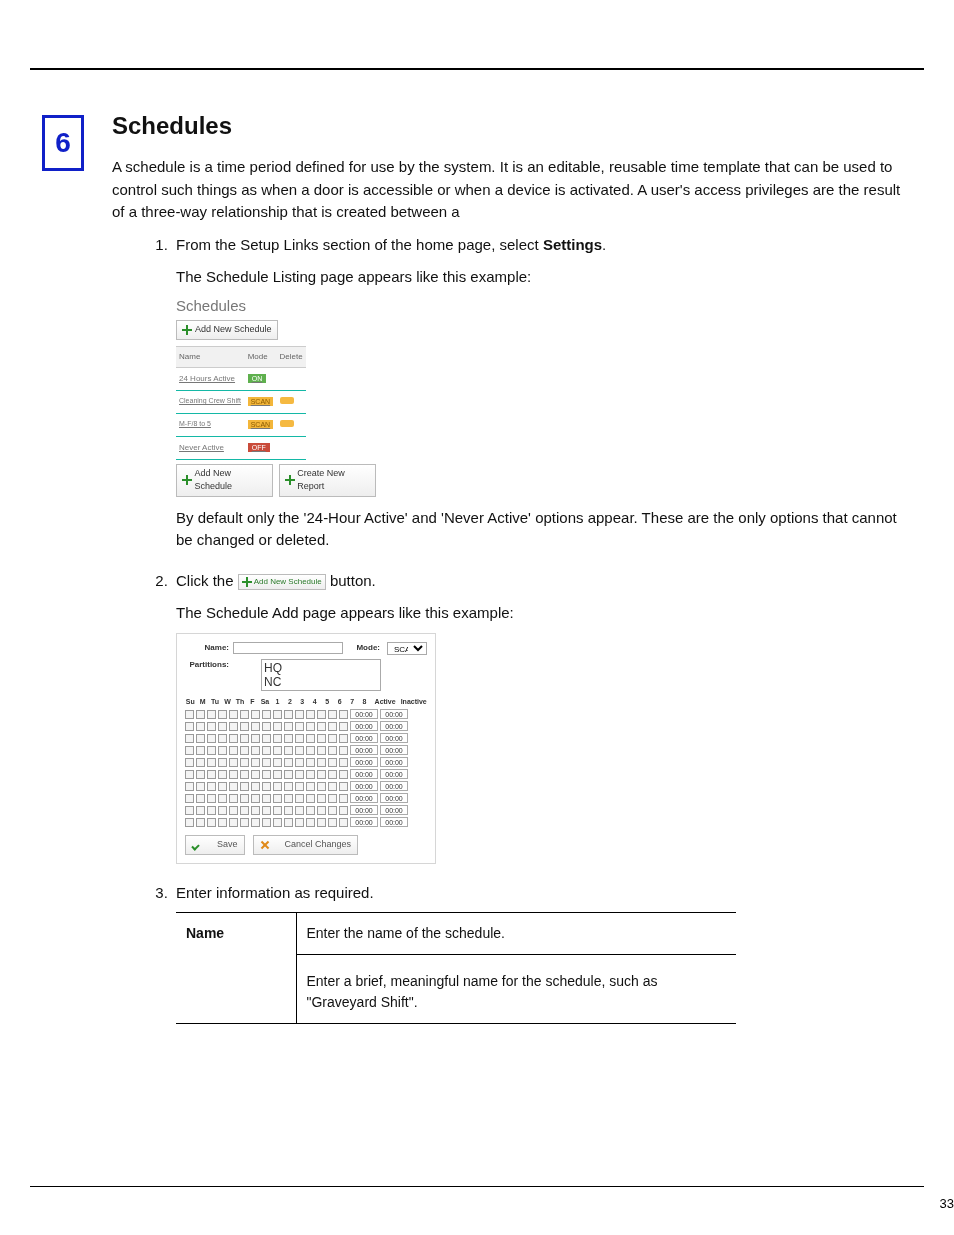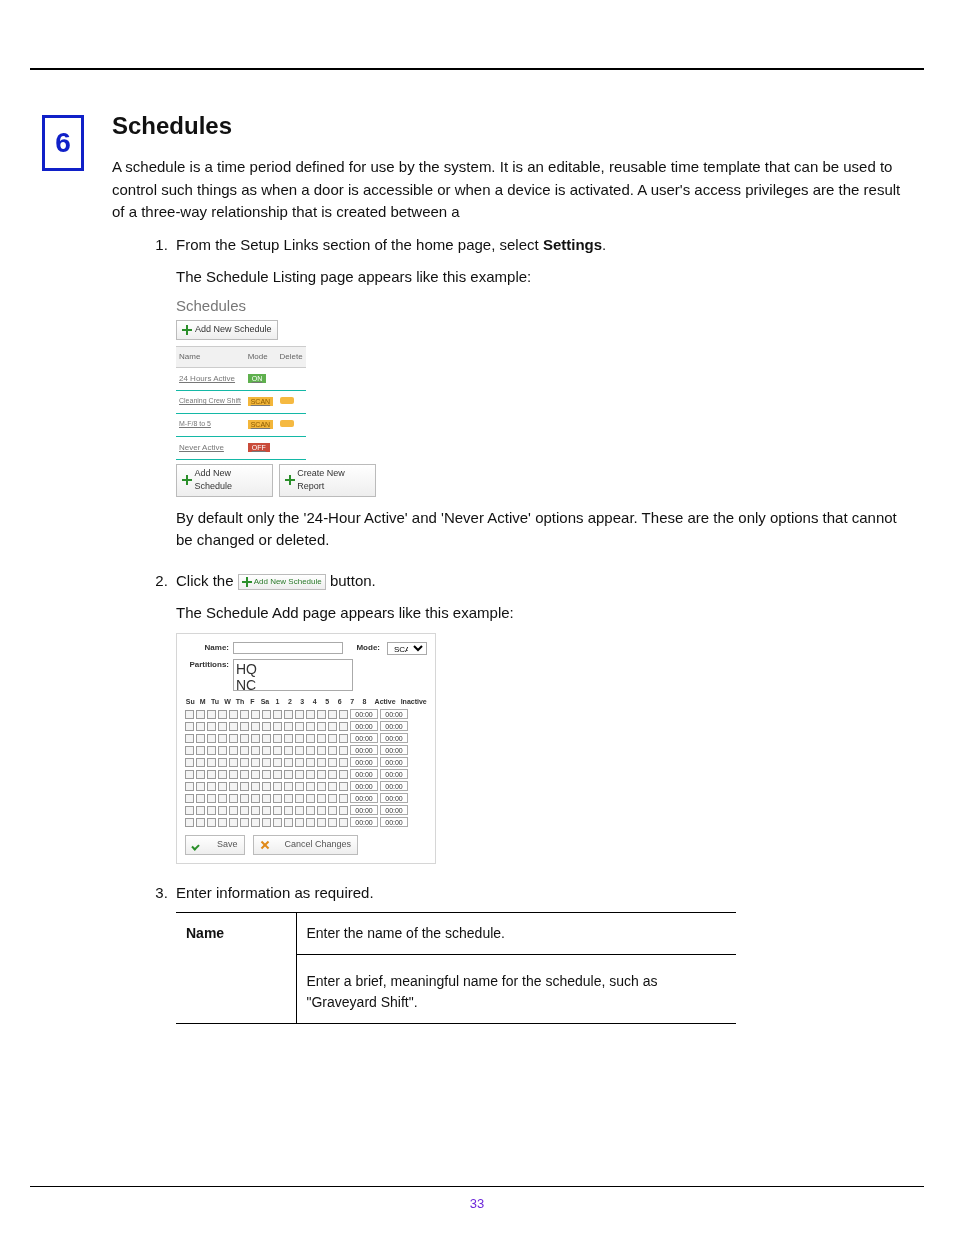--- a/index.html
+++ b/index.html
@@ -17,23 +17,23 @@
     border-top: 2px solid #000;
   }
   .footer-rule {
     position: absolute;
     left: 30px; right: 30px; bottom: 48px;
     border-top: 1px solid #000;
   }
   .page-number {
     position: absolute;
     left: 0; right: 0; bottom: 24px;
-    text-align: center;
+    text-align: right;
     font-size: 13px;
-    color: #6d28d9;
+    color: #000000;
   }
 
   .chapter-box {
     position: absolute;
     left: 42px; top: 115px;
     width: 42px; height: 56px;
     border: 3px solid #1020c8;
     display: flex; align-items: center; justify-content: center;
     font-size: 28px; font-weight: bold; color: #1020c8;
   }
@@ -123,21 +123,21 @@
   .shot2 .row { display:flex; align-items:flex-start; margin-bottom:4px; }
   .shot2 .lbl { width:48px; text-align:right; padding-right:4px; font-weight:bold; font-size:8px;}
   .shot2 input[type=text], .shot2 select {
     font-size:8px; padding:1px 2px; border:1px solid #aaa; background:#fff;
   }
   .shot2 .name-input { width: 110px; height: 12px; }
   .shot2 .mode-wrap { margin-left:auto; display:flex; align-items:center; gap:3px;}
   .shot2 .mode-select{ width:40px; height:13px; font-size:8px; }
   .shot2 .part-list {
     width: 120px; height: 32px; border:1px solid #aaa; overflow:hidden;
-    font-size:14px; padding:1px 2px; line-height:1.2;
+    font-size:12px; padding:1px 2px; line-height:1.2;margin-left:28px;
   }
   .shot2 .part-list div { white-space:nowrap; }
 
   .grid-hdr { display:flex; gap:2px; margin-top:6px; font-weight:bold; font-size:7px;}
   .grid-hdr span { width:11px; text-align:center; }
   .grid-hdr .wide { width:28px; }
   .grid-row { display:flex; gap:2px; align-items:center; margin:2px 0;}
   .cb { width:9px; height:9px; border:1px solid #9a9a9a; background:#f4f4f4; display:inline-block;}
   .time-box { width:28px; height:10px; border:1px solid #aaa; font-size:7px; text-align:center; line-height:10px;}
   .shot2-footer { margin-top:8px; display:flex; gap:8px; }

